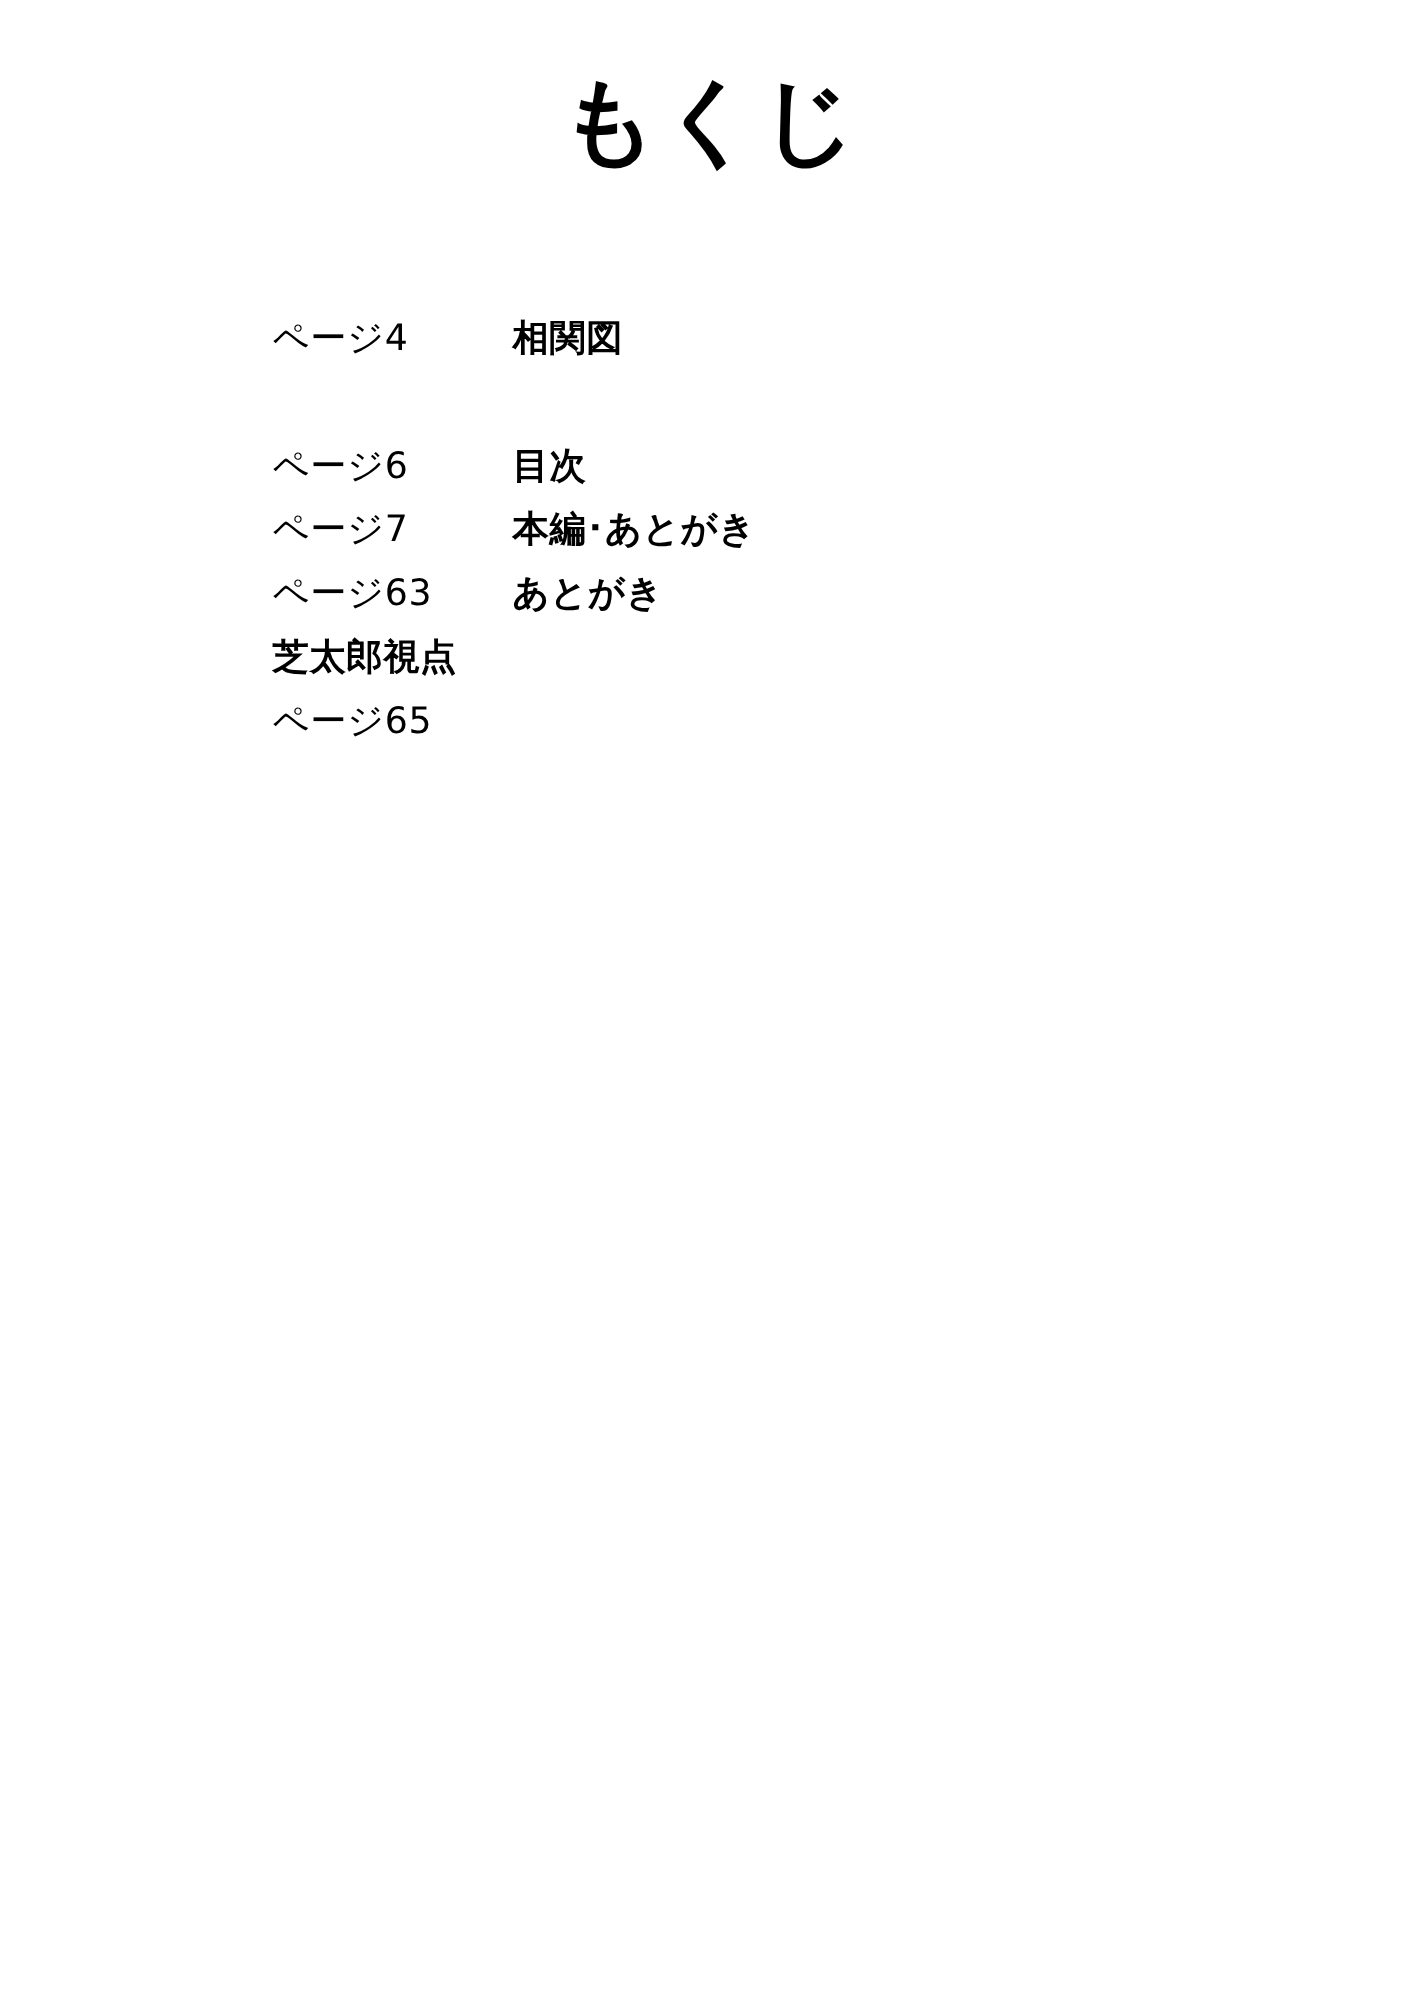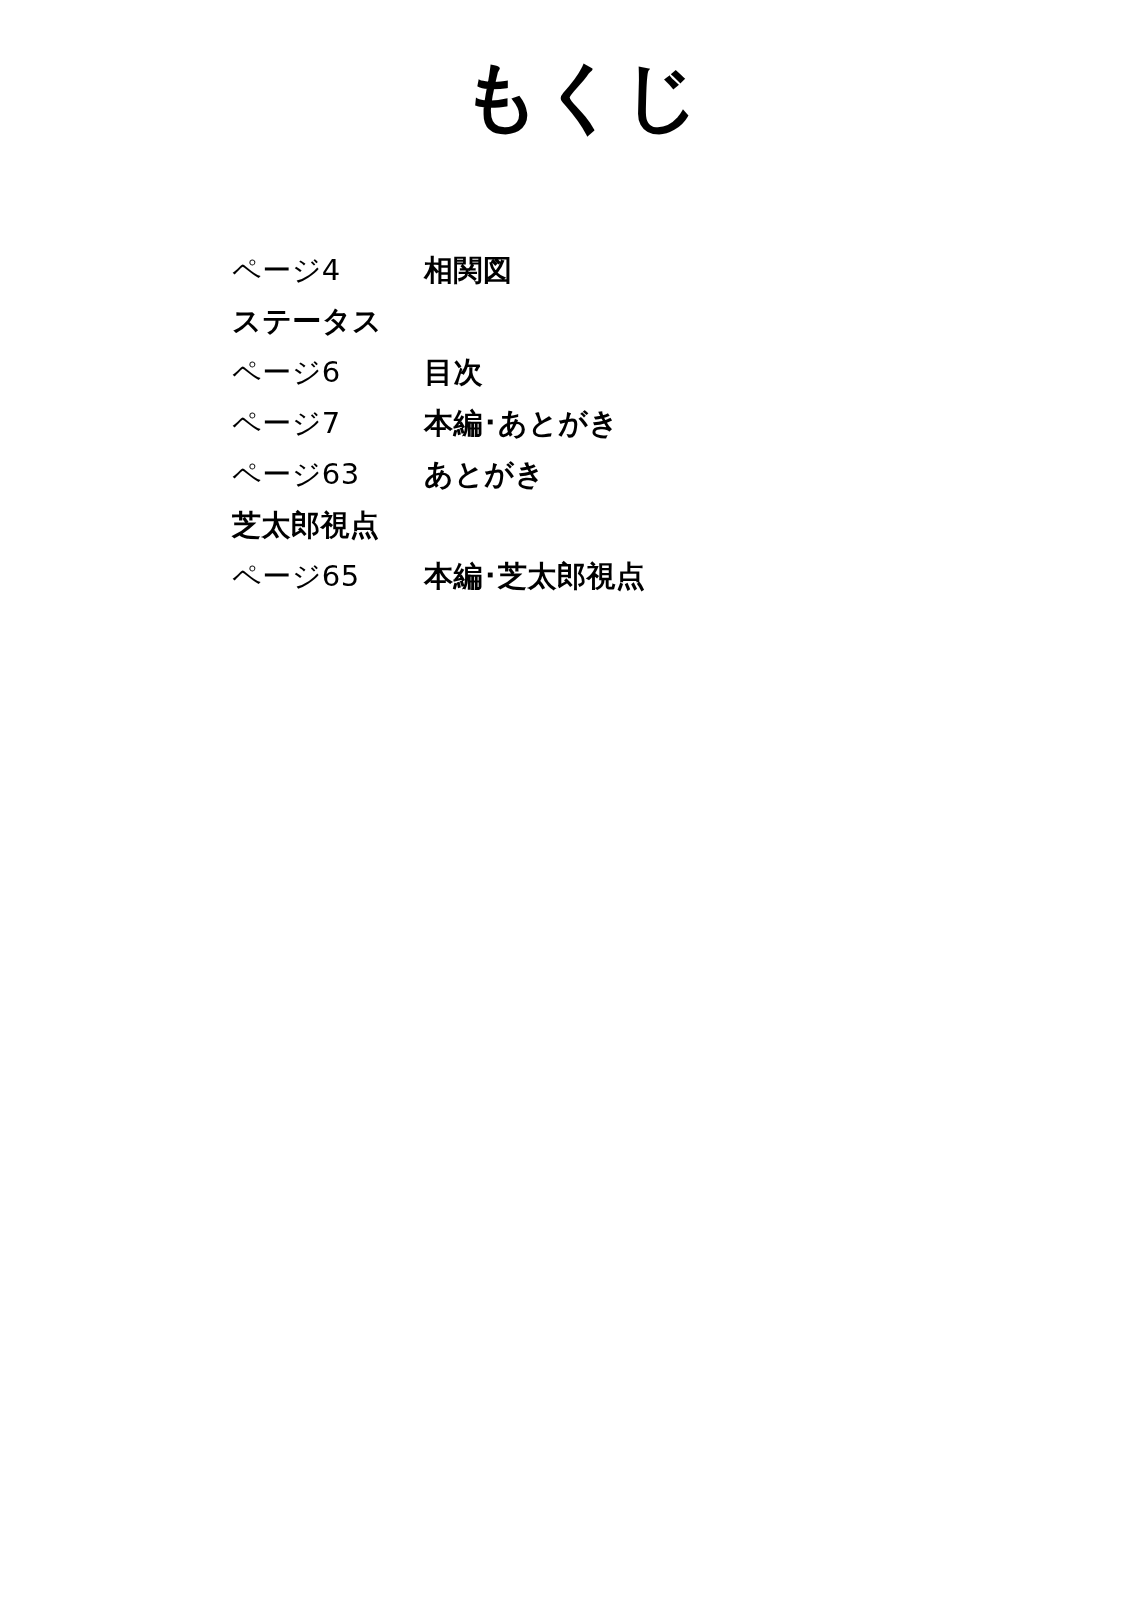--- a/index.html
+++ b/index.html
@@ -13,21 +13,20 @@
     position: relative;
     font-family: "DejaVu Sans", "Liberation Sans", sans-serif;
     color: #000000;
     overflow: hidden;
   }
   .page {
     width: 982px;
     height: 1600px;
     position: relative;
     box-sizing: border-box;
-    margin-left: 14px;
   }
   .toc-title {
     position: absolute;
     top: 58px;
     left: 0;
     width: 1136px;
     text-align: center;
     font-size: 76px;
     font-weight: 700;
     letter-spacing: 2px;
@@ -68,21 +67,20 @@
   <div class="toc-title">もくじ</div>
 
   <div class="toc-list">
 
     <div class="toc-row">
       <span class="toc-page">ページ4</span>
       <span class="toc-label">相関図</span>
     </div>
 
     <div class="toc-row">
-      <span class="toc-label">ステータス</span>
     </div>
 
     <div class="toc-row">
       <span class="toc-page">ページ6</span>
       <span class="toc-label">目次</span>
     </div>
 
     <div class="toc-row">
       <span class="toc-page">ページ7</span>
       <span class="toc-label">本編･あとがき</span>
@@ -92,17 +90,16 @@
       <span class="toc-page">ページ63</span>
       <span class="toc-label">あとがき</span>
     </div>
 
     <div class="toc-row">
       <span class="toc-label">芝太郎視点</span>
     </div>
 
     <div class="toc-row">
       <span class="toc-page">ページ65</span>
-      <span class="toc-label">本編･芝太郎視点</span>
     </div>
 
   </div>
 </div>
 
 </body></html>

